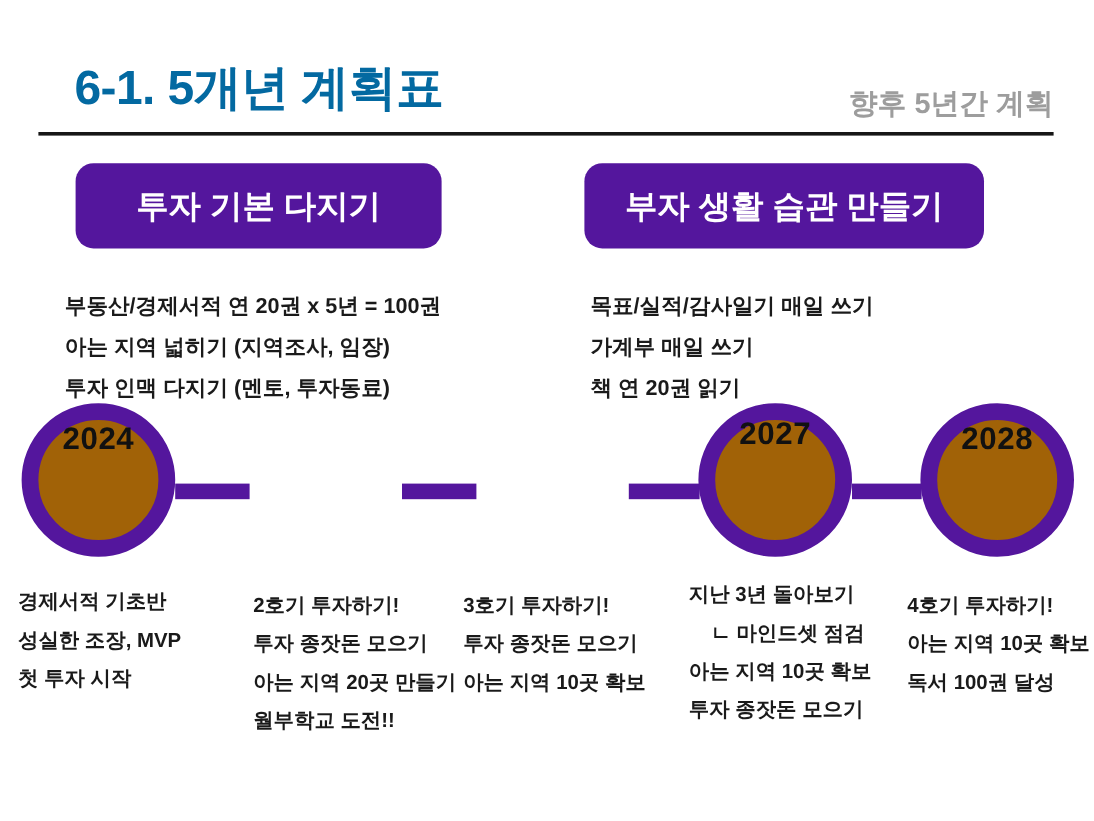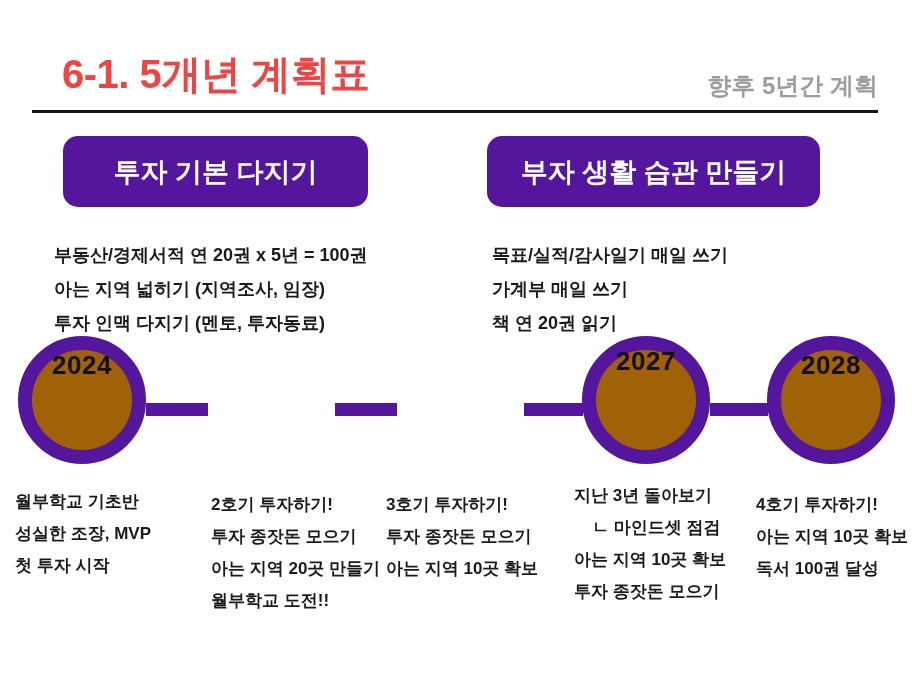--- a/index.html
+++ b/index.html
@@ -2,21 +2,21 @@
 <html><head>
 <meta charset="utf-8">
 <style>
   html,body{margin:0;padding:0;background:#e9e9e9;}
   .slide{
     position:relative;width:912px;height:684px;background:#ffffff;
     font-family:"Liberation Sans","DejaVu Sans",sans-serif;overflow:hidden;
   }
   .title{
     position:absolute;left:62px;top:50px;font-size:40px;line-height:48px;
-    font-weight:600;color:#ef4444;letter-spacing:-0.5px;white-space:nowrap;
+    font-weight:600;color:#0369a1;letter-spacing:-0.5px;white-space:nowrap;
   }
   .subtitle{
     position:absolute;right:34px;top:70px;font-size:24px;font-weight:700;
     color:#9d9d9d;white-space:nowrap;
   }
   .rule{
     position:absolute;left:32px;top:110px;width:846px;height:3px;background:#161616;
   }
   .badge{
     position:absolute;top:136px;height:71px;background:#54169d;border-radius:15px;
@@ -97,21 +97,21 @@
     <span class="year">2024</span>
   </div>
   <div class="circle c4">
     <span class="year">2027</span>
   </div>
   <div class="circle c5">
     <span class="year">2028</span>
   </div>
 
   <div class="col col1">
-    <div>월부학교 기초반</div>
+    <div>경제서적 기초반</div>
     <div>성실한 조장, MVP</div>
     <div>첫 투자 시작</div>
   </div>
   <div class="col col2">
     <div>2호기 투자하기!</div>
     <div>투자 종잣돈 모으기</div>
     <div>아는 지역 20곳 만들기</div>
     <div>월부학교 도전!!</div>
   </div>
   <div class="col col3">

